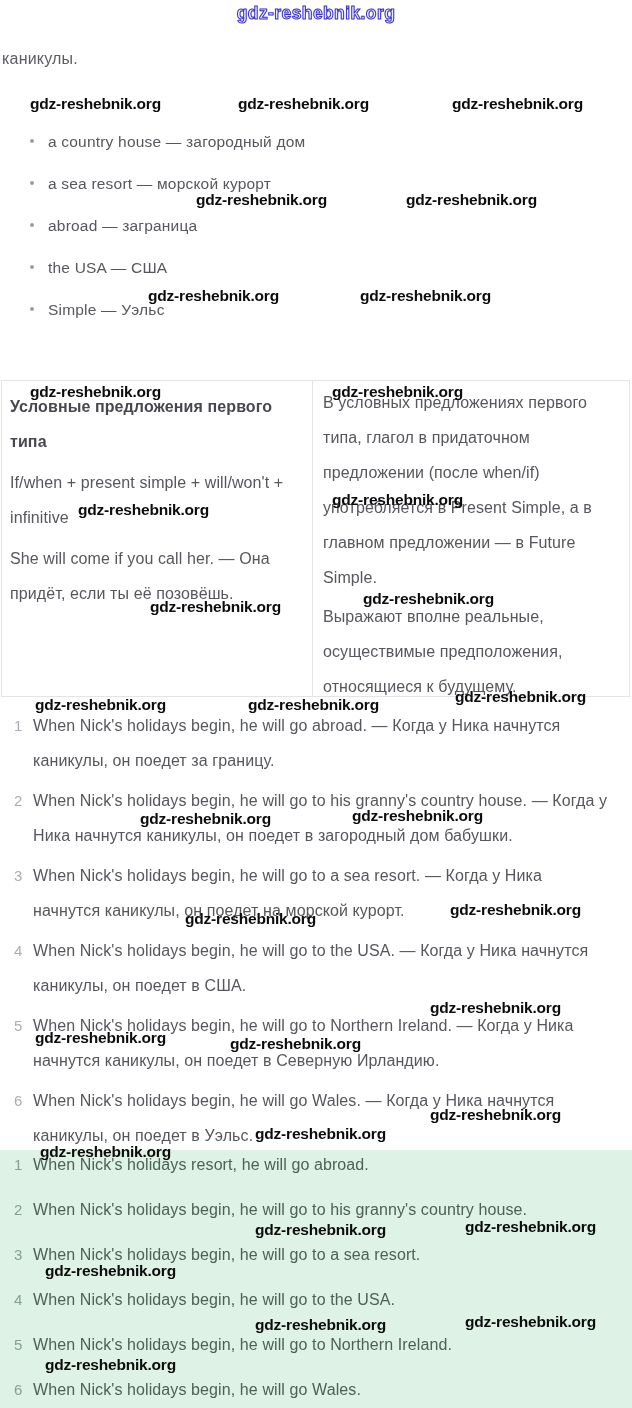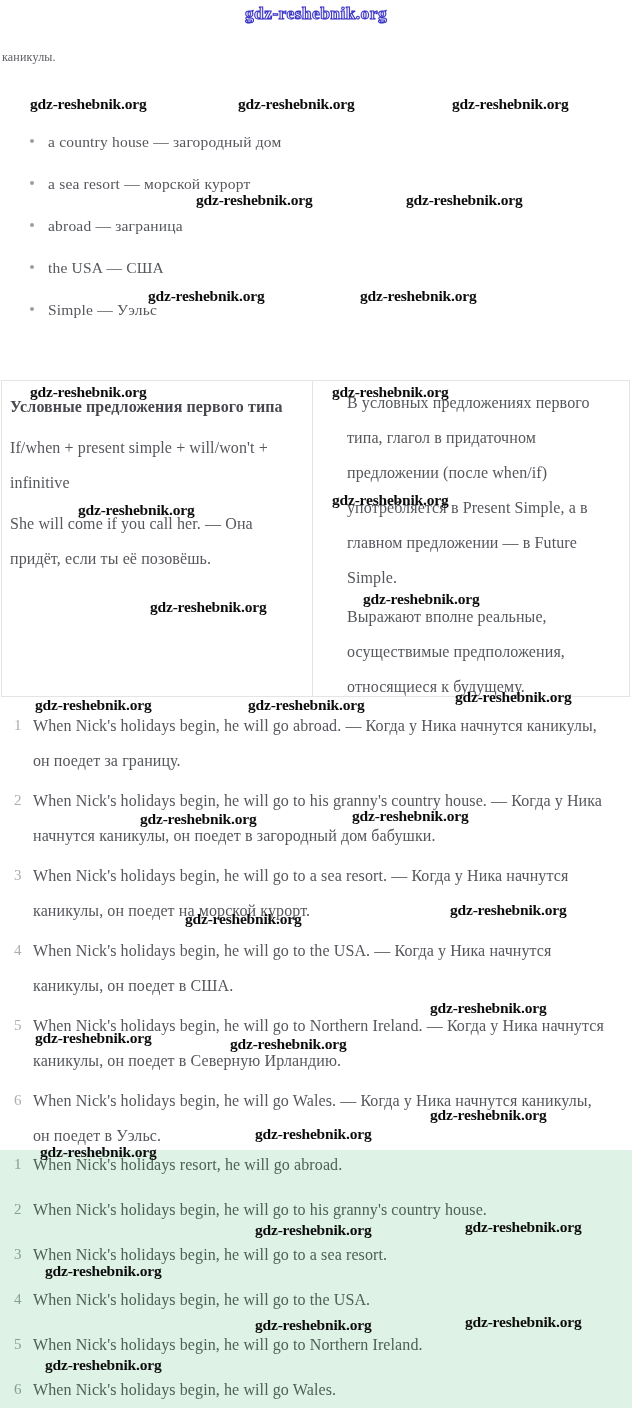--- a/index.html
+++ b/index.html
@@ -1,54 +1,54 @@
 <!DOCTYPE html>
 <html><head>
 <meta charset="utf-8">
 <style>
   html,body { margin:0; padding:0; background:#ffffff; }
   .page {
     position:relative; width:632px; height:1408px; overflow:hidden;
-    background:#ffffff; font-family:Liberation Serif, serif;
+    background:#ffffff; font-family:Liberation Sans, sans-serif;
     color:#55575c;
   }
   
   .wm {
     position:absolute; font-weight:700; font-size:15.5px; color:#0c0c0c;
     white-space:nowrap; letter-spacing:-0.2px; line-height:17px;
   }
   
   .wm-blue {
     position:absolute; top:3px; left:50%; transform:translateX(-50%);
     font-weight:700; font-size:17.5px; letter-spacing:0.4px;
     color:#e9e9fa; -webkit-text-stroke:1px #3c35c5;
     text-shadow:0 0 1px #3c35c5; white-space:nowrap;
   }
   .intro {
-    position:absolute; left:2px; top:50px; font-size:12px;
+    position:absolute; left:2px; top:50px; font-size:16px;
     color:#5b5d62; letter-spacing:0.2px;
   }
   
   .vocab {
     position:absolute; left:34px; top:119px; width:570px;
     margin:14px; padding:0; list-style:none;
   }
   .vocab li {
     position:relative; height:42px; line-height:17px;
     font-size:15.5px; letter-spacing:0.2px;
   }
   .vocab li::before {
     content:""; position:absolute; left:-18px; top:6px;
     width:4px; height:4px; border-radius:50%; background:#9aa0a6;
   }
   
   .gtable {
     position:absolute; left:1px; top:380px; width:629px; height:317px;
     border:1px solid #e4e4e7; display:flex; box-sizing:border-box;
-    overflow:hidden; background:#ffffff;gap:24px;
+    overflow:hidden; background:#ffffff;
   }
   .gcell { box-sizing:border-box; font-size:16px; line-height:35px; letter-spacing:0.1px; }
   .gcell.left  { width:311px; border-right:1px solid #e4e4e7; padding:8px 12px 0 8px; }
   .gcell.right { flex:1; padding:4px 10px 0 10px; }
   .gcell p { margin:0 0 6px 0; }
   .gcell.right p { margin:0 0 4px 0; }
   .gtitle { font-weight:700; color:#46484d; }
   
   .alist {
     position:absolute; left:14px; top:708px; width:608px;

